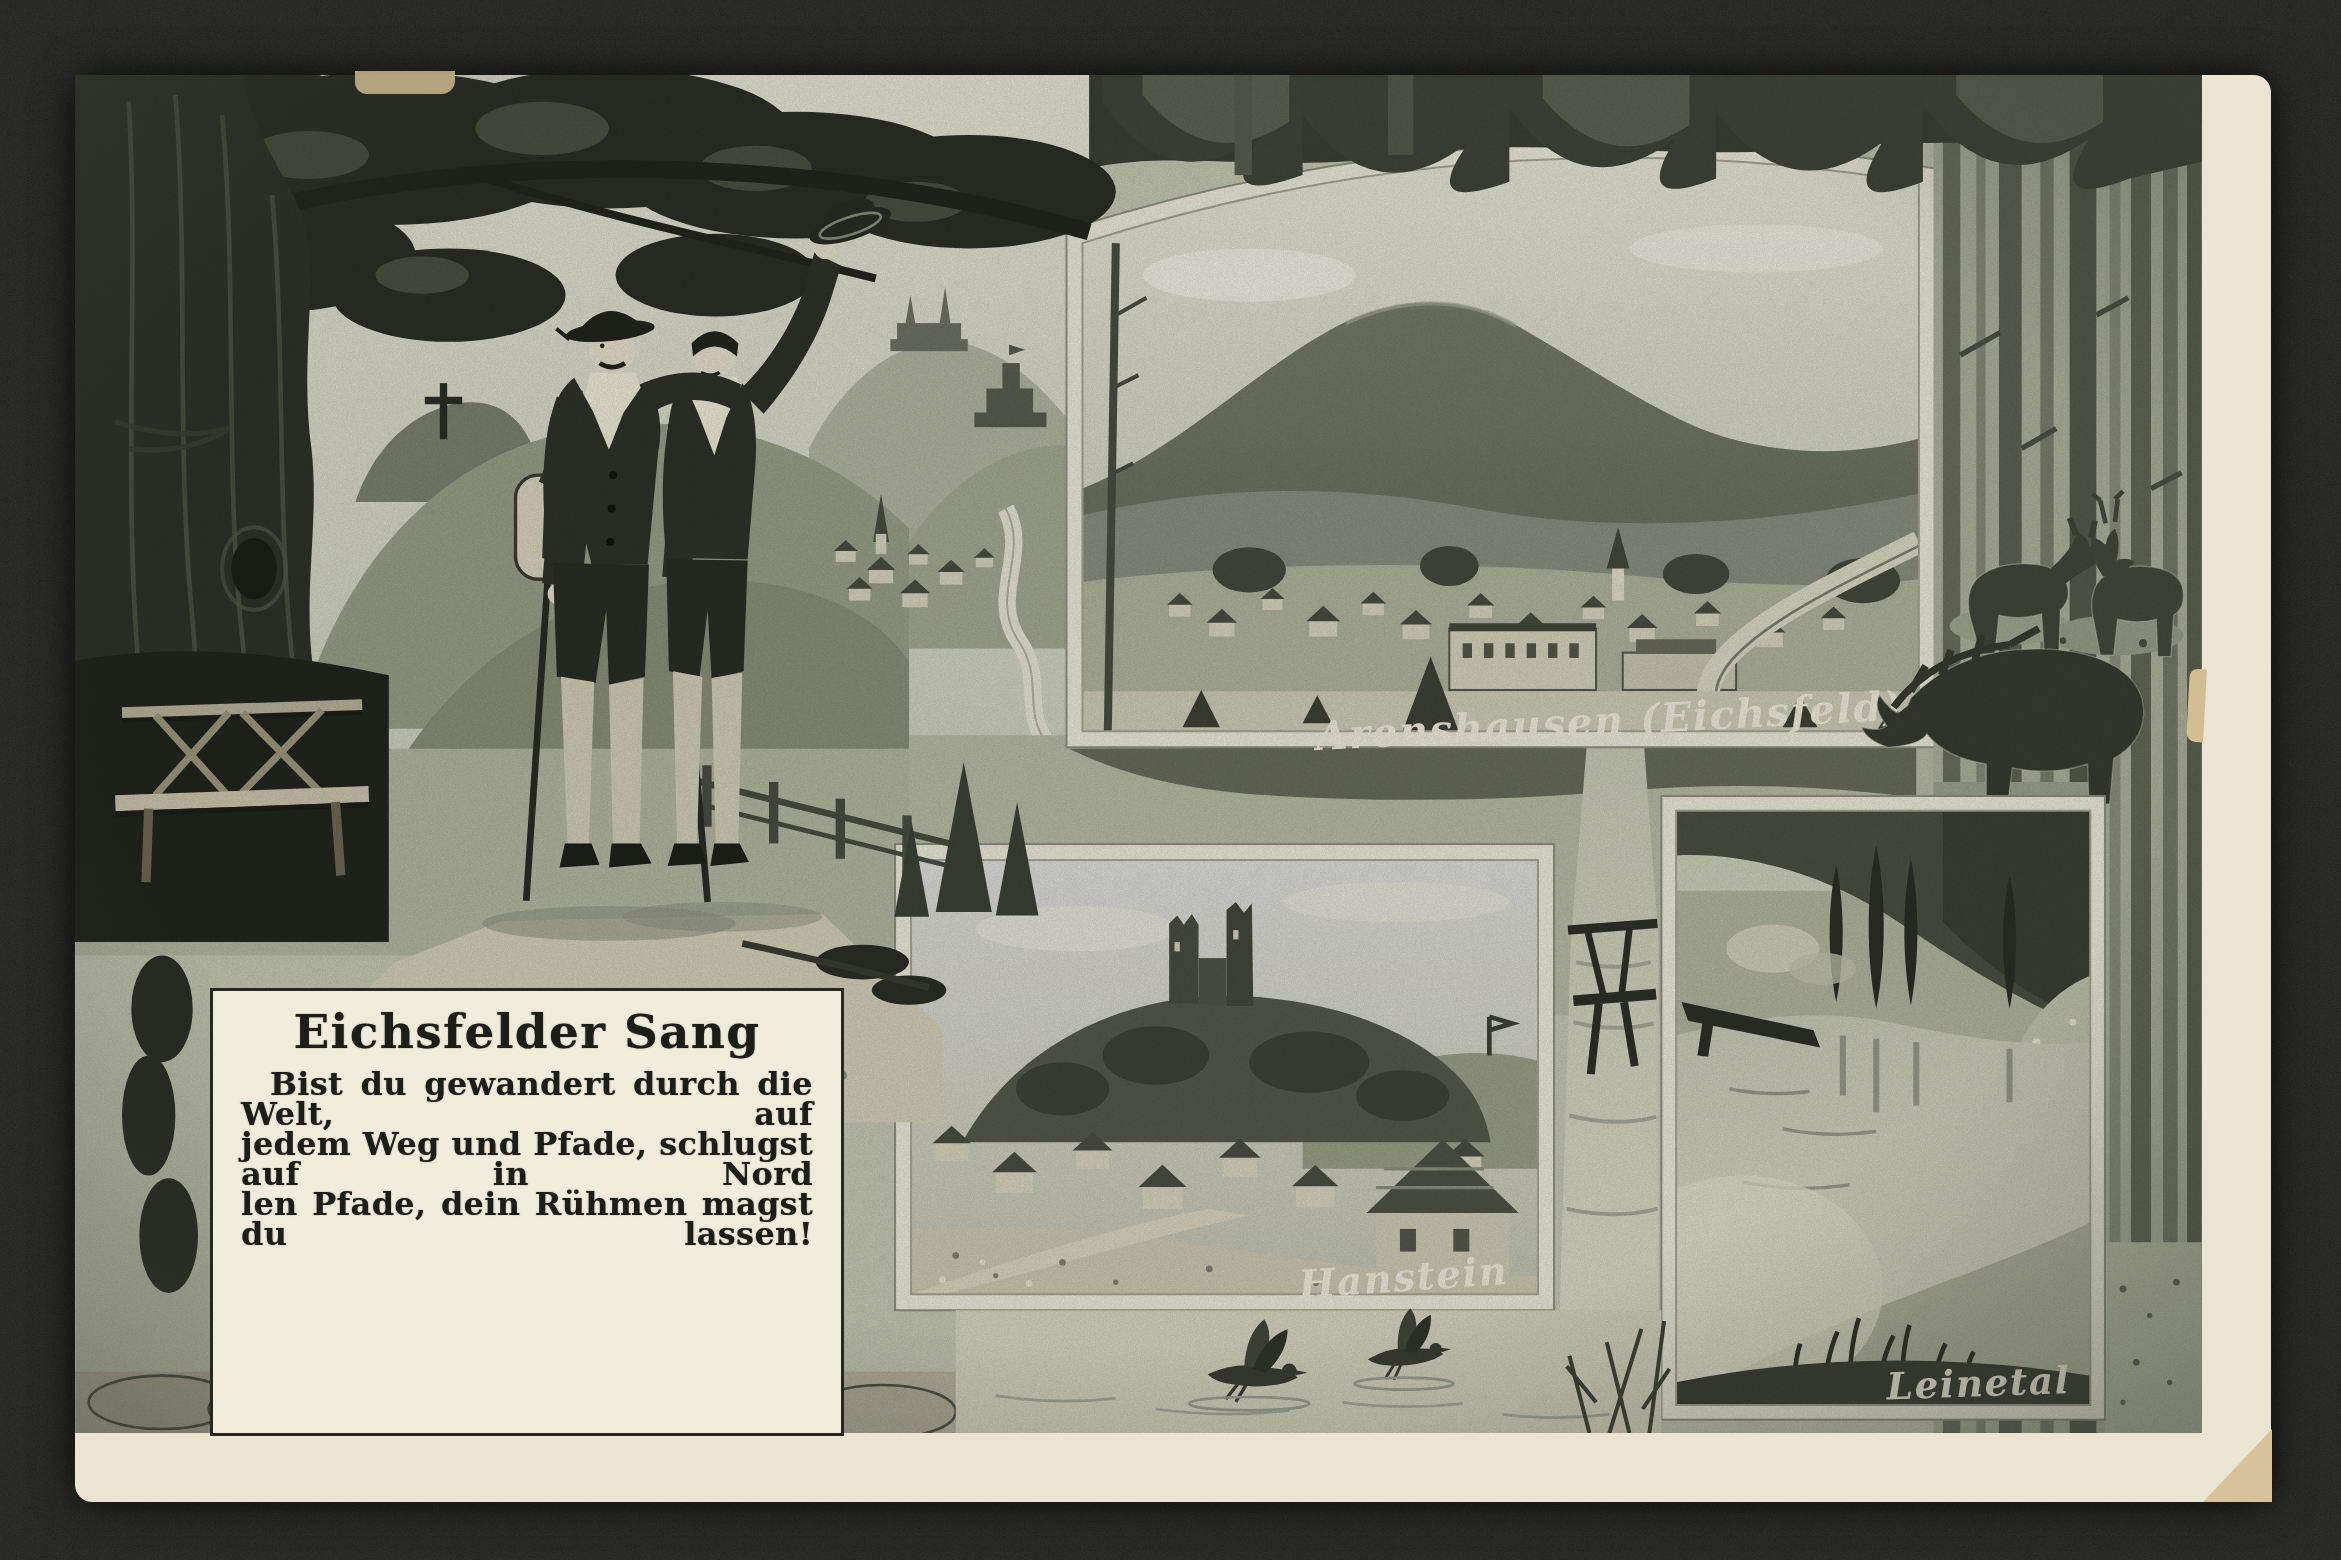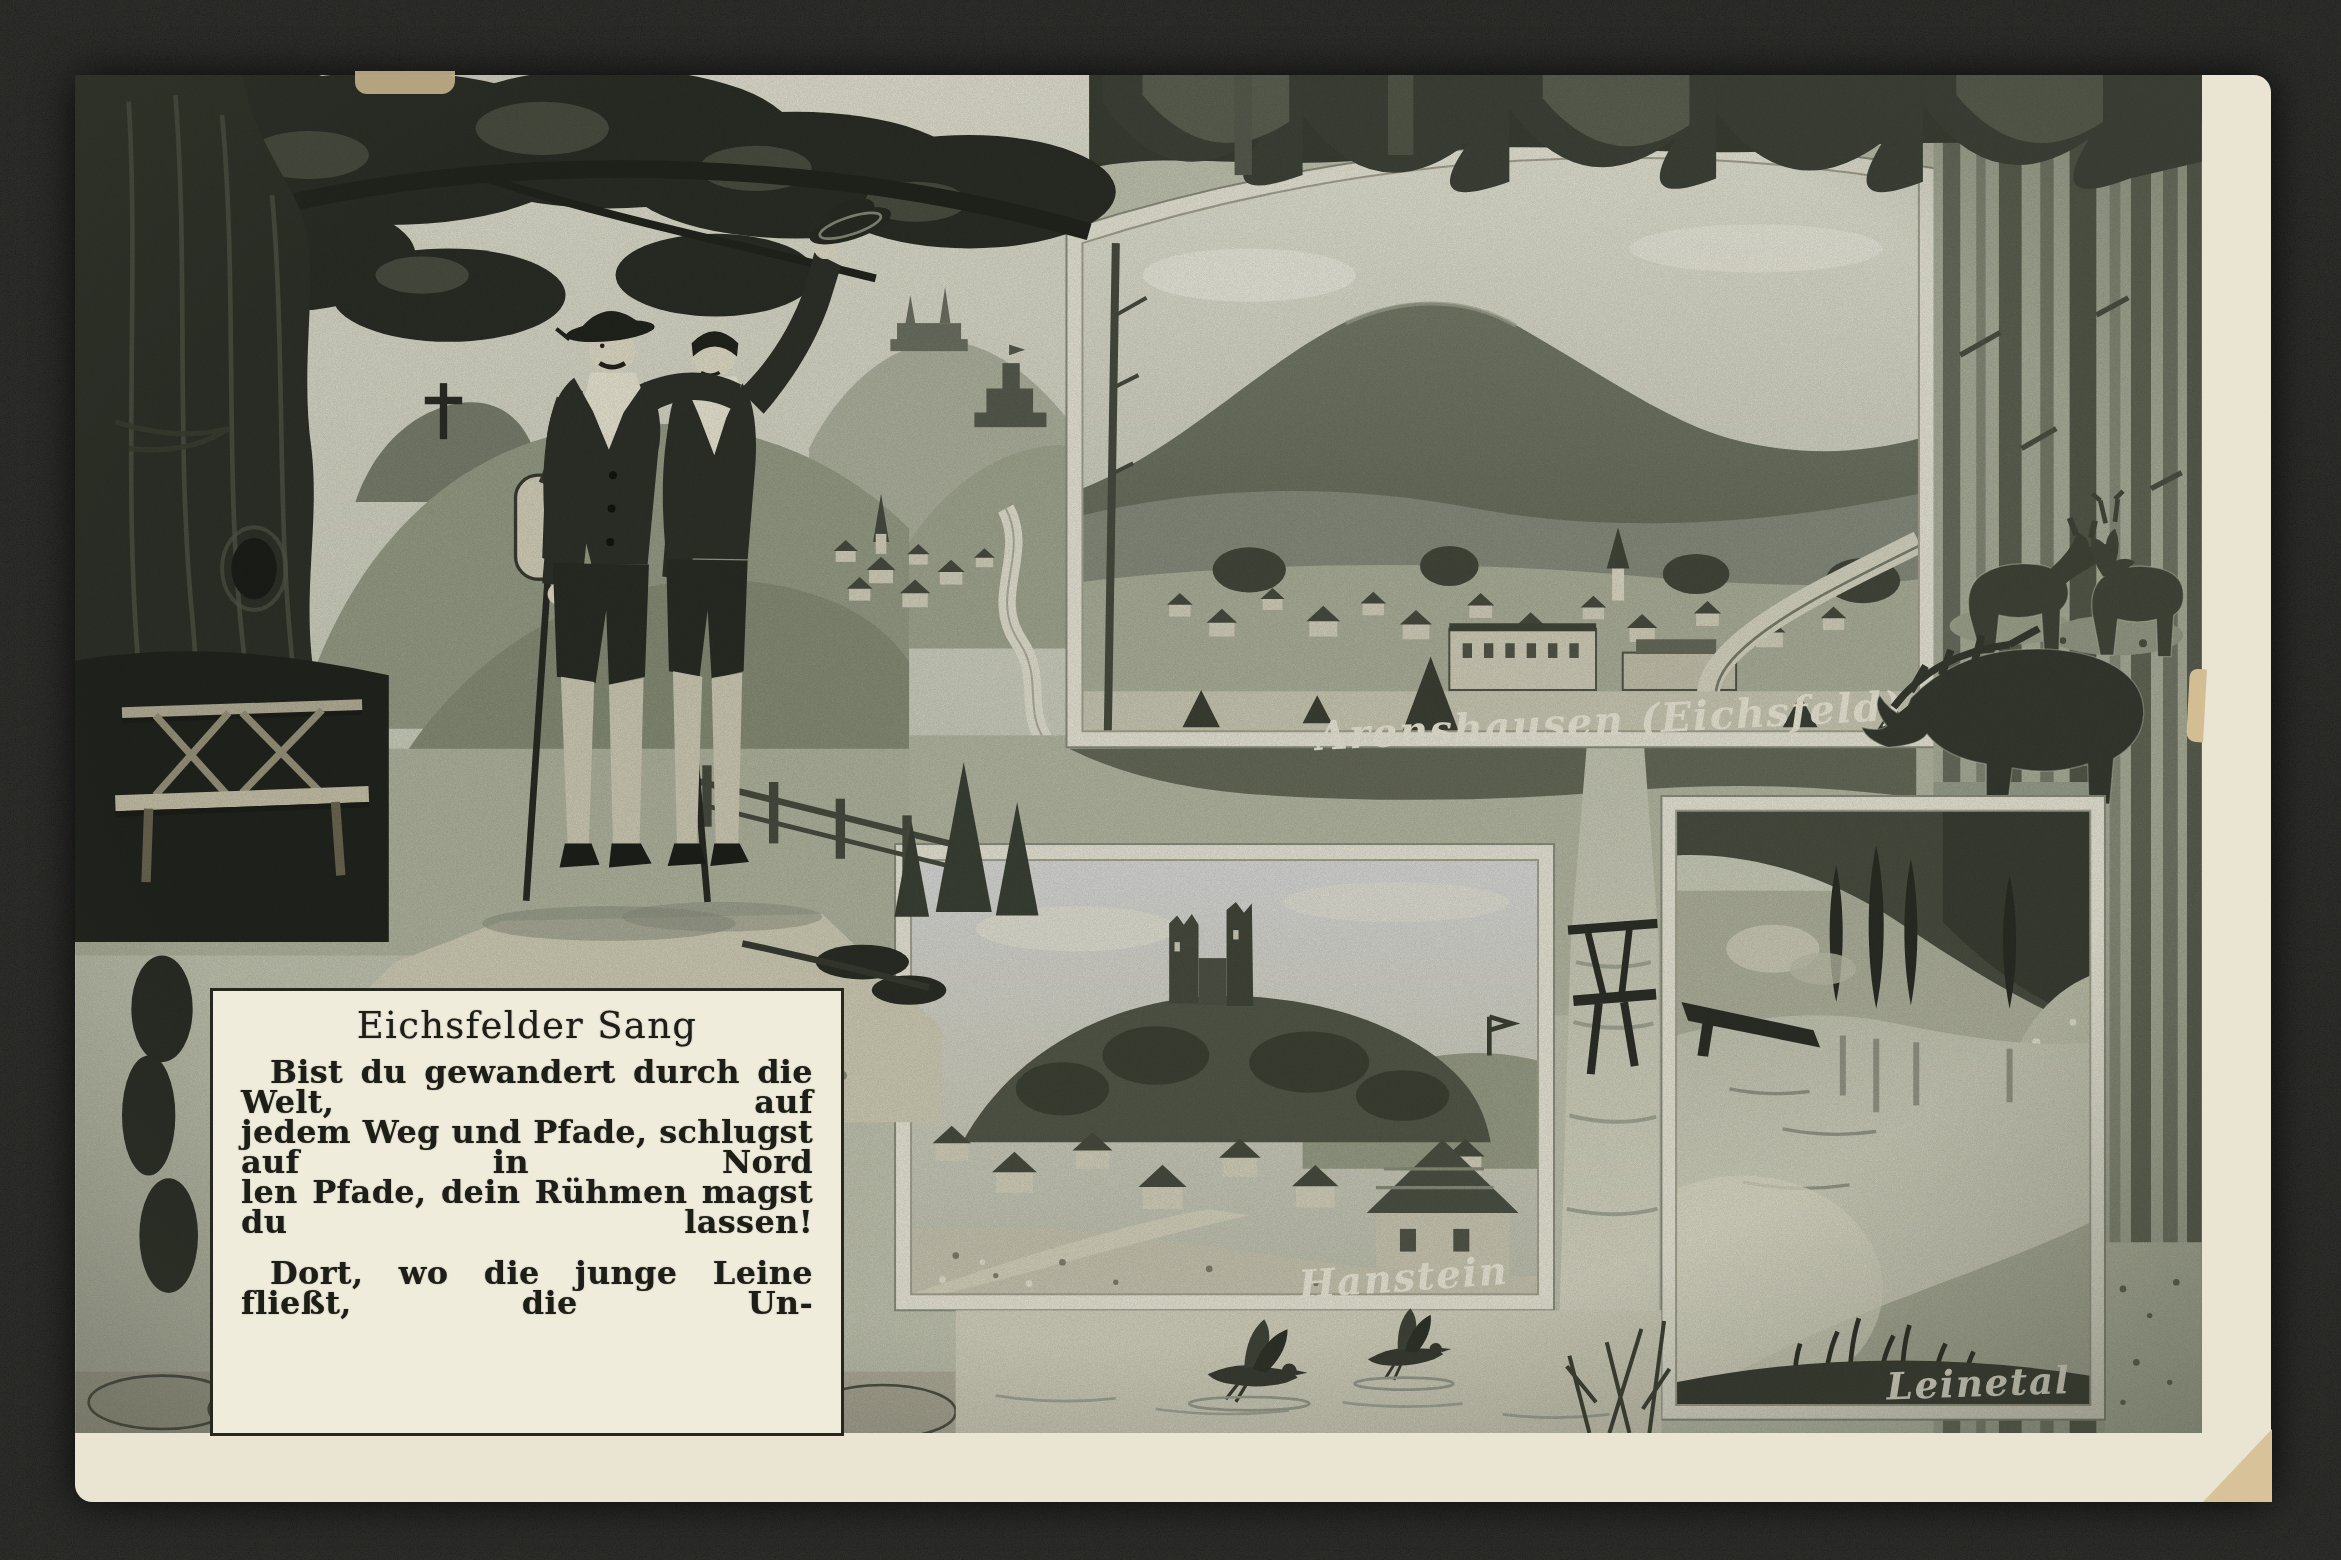--- a/index.html
+++ b/index.html
@@ -36,22 +36,22 @@
     background:#efecdb;
     border:3.3px solid #262820;
     box-sizing:border-box;
     padding:13.3px 28px 9.3px 28px;
     overflow:hidden;
     color:#1d1e18;
   }
   .poem-title{
     margin:0 0 9.3px 0;
     text-align:center;
-    font-size:37px;
-    font-weight:normal;
+    font-size:47px;
+    font-weight:bold;
     letter-spacing:1.3px;
     text-shadow:0 0 1.3px rgba(25,26,20,.55);
   }
   .stanza{ margin:0; }
   .stanza + .stanza{ margin-top:21.3px; }
   .poem-line{
     display:block;
     font-size:32px;
     font-weight:bold;
     line-height:30px;
@@ -640,21 +640,20 @@
     </svg>
 
     <div class="poem-box">
       <h2 class="poem-title">Eichsfelder Sang</h2>
       <p class="stanza">
         <span class="poem-line indent">Bist du gewandert durch die Welt, auf</span>
         <span class="poem-line">jedem Weg und Pfade, schlugst auf in Nord</span>
         <span class="poem-line">len Pfade, dein Rühmen magst du lassen!</span>
       </p>
       <p class="stanza">
-        <span class="poem-line indent">Dort, wo die junge Leine fließt, die Un-</span>
 
       </p>
     </div>
 
     <div class="paper-chip chip-a"></div>
     <div class="paper-chip chip-b"></div>
     <div class="paper-chip chip-c"></div>
   </div>
 </div>
 

